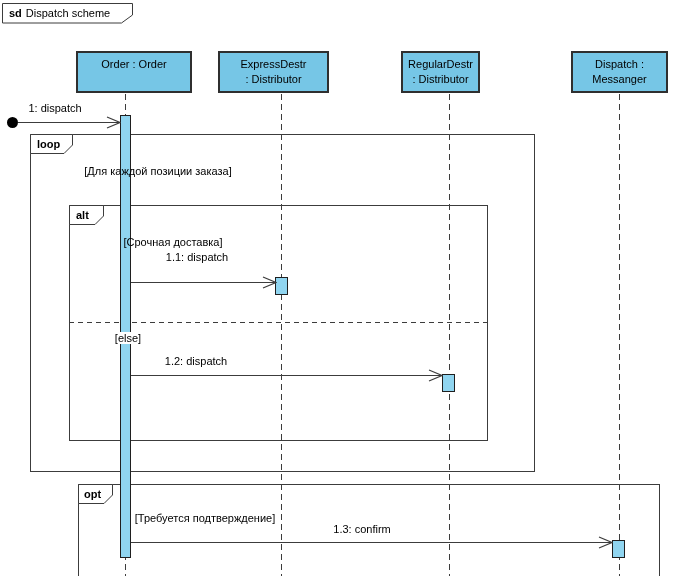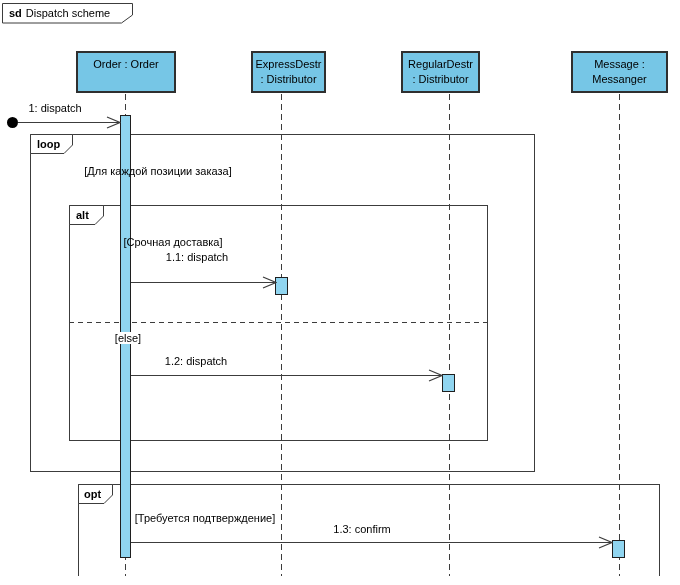--- a/index.html
+++ b/index.html
@@ -45,34 +45,34 @@
   <svg class="pentagon" style="left:2px;top:3px" width="132" height="21">
     <path d="M0.5,0.5 H130.5 V12 L119.5,20 H0.5 Z" fill="#ffffff" stroke="#3c3c3c"></path>
     <text x="7" y="14" font-size="11"><tspan font-weight="bold">sd</tspan><tspan dx="4" font-weight="normal">Dispatch scheme</tspan></text>
   </svg>
 
   <div class="lifeline" style="left:125px"></div>
   <div class="lifeline" style="left:281px"></div>
   <div class="lifeline" style="left:449px"></div>
   <div class="lifeline" style="left:619px"></div>
 
-  <div class="head" style="left:76px;width:100px">
+  <div class="head" style="left:76px;width:116px">
     <div>Order : Order</div>
     <div></div>
   </div>
-  <div class="head" style="left:251px;width:75px">
+  <div class="head" style="left:218px;width:111px">
     <div>ExpressDestr</div>
     <div>: Distributor</div>
   </div>
   <div class="head" style="left:401px;width:79px">
     <div>RegularDestr</div>
     <div>: Distributor</div>
   </div>
   <div class="head" style="left:571px;width:97px">
-    <div>Message :</div>
+    <div>Dispatch :</div>
     <div>Messanger</div>
   </div>
 
   <div class="frame" style="left:30px;top:134px;width:505px;height:338px"></div>
   <svg class="pentagon" style="left:30px;top:134px" width="44" height="21">
     <path d="M0.5,0.5 H42.5 V11 L34,19.5 H0.5 Z" fill="#ffffff" stroke="#3c3c3c"></path>
     <text x="7" y="14">loop</text>
   </svg>
   <div class="guard" style="left:158px;top:171px">[Для каждой позиции заказа]</div>
 

